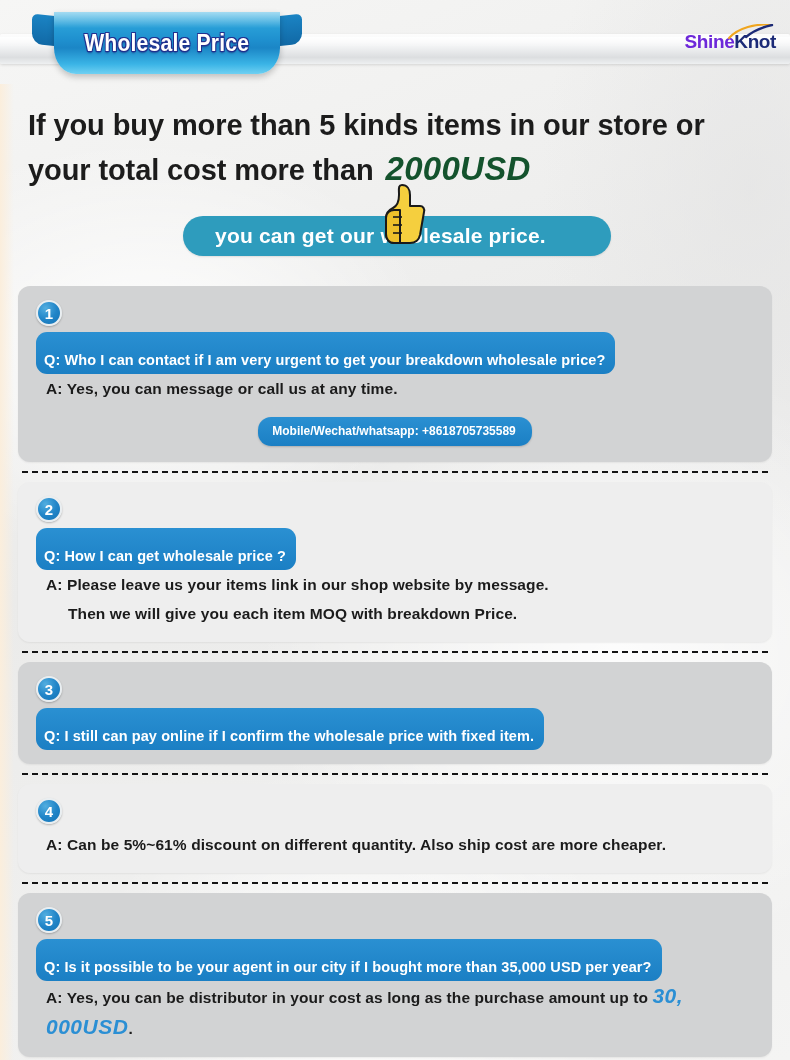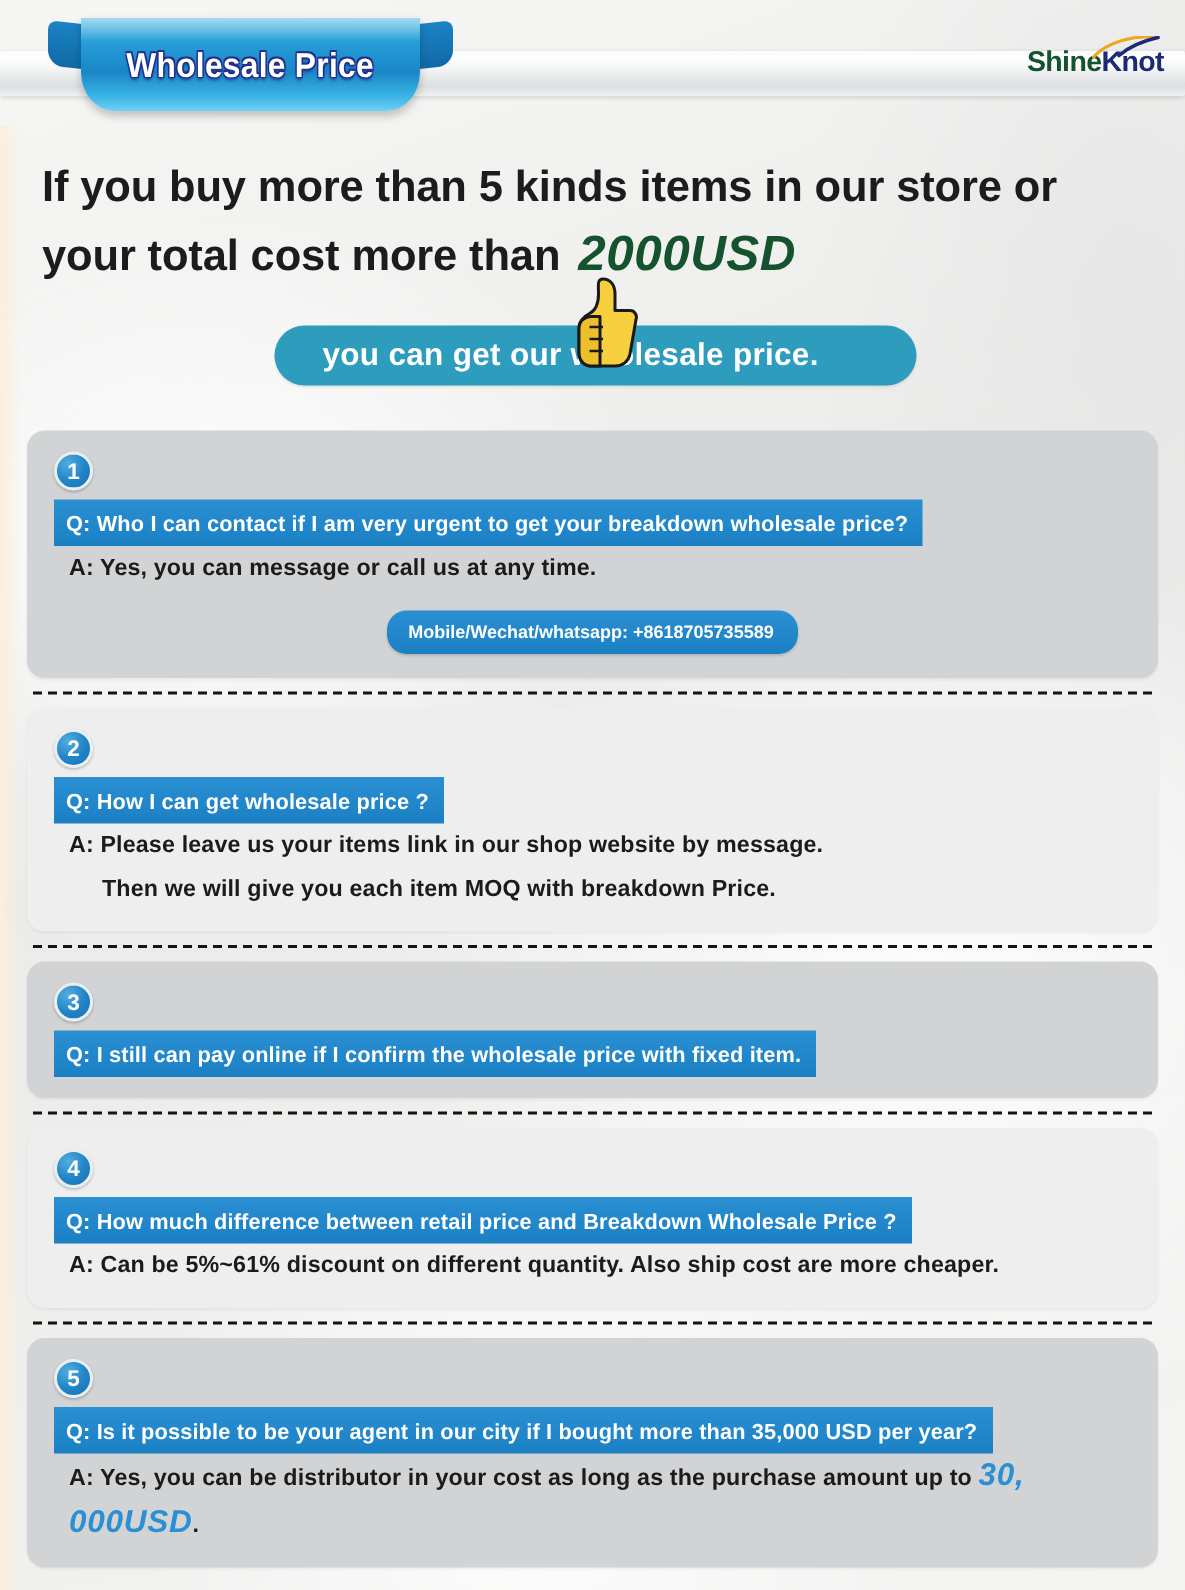--- a/index.html
+++ b/index.html
@@ -125,21 +125,21 @@
   }
   .brand-text {
     position: relative;
     font-family: "Liberation Sans", sans-serif;
     font-weight: 700;
     font-size: 19px;
     letter-spacing: -0.4px;
     color: #1b2a77;
     white-space: nowrap;
   }
-  .brand-s { color: #14532d; }
+  .brand-s { color: #6d28d9; }
   .brand-k { color: #1b2a77; }
   .brand-swoosh {
     position: absolute;
     right: 2px; top: -7px;
     width: 46px; height: 16px;
     pointer-events: none;
   }
 
   
   .headline {
@@ -228,23 +228,24 @@
   }
 
   .q-bar {
     display: inline-block;
     background: linear-gradient(180deg, #2a90d2 0%, #1b7fc4 100%);
     color: #ffffff;
     font-family: "Liberation Sans Narrow", "Liberation Sans", sans-serif;
     font-weight: 700;
     font-size: 14.5px;
     line-height: 22px;
-    padding: 6px 10px 3px 8px;
+    padding: 17px 10px 3px 8px;
     white-space: nowrap;
     letter-spacing: 0.1px;
+    border-radius: 11px;
   }
 
   .a-line {
     font-family: "Liberation Sans Narrow", "Liberation Sans", sans-serif;
     font-weight: 700;
     font-size: 15.5px;
     line-height: 29px;
     color: #1b1b1b;
     padding-left: 10px;
     letter-spacing: 0.1px;
@@ -348,21 +349,20 @@
 
     <div class="faq-card shade-dark">
       <div class="badge">3</div>
       <div class="q-bar">Q: I still can pay online if I confirm the wholesale price with fixed item.</div>
     </div>
 
     <div class="faq-sep"></div>
 
     <div class="faq-card shade-light">
       <div class="badge">4</div>
-      <div class="q-bar">Q: How much difference between retail price and Breakdown Wholesale Price ?</div>
       <div class="a-line">A: Can be 5%~61% discount on different quantity.  Also ship cost are more cheaper.</div>
     </div>
 
     <div class="faq-sep"></div>
 
     <div class="faq-card shade-dark">
       <div class="badge">5</div>
       <div class="q-bar">Q: Is it possible to be your agent in our city if I bought more than 35,000 USD  per year?</div>
       <div class="a-line"><span>A: Yes, you can be distributor in your cost as long as the purchase amount up to </span><span class="a-amount">30, 000USD</span><span>.</span></div>
     </div>

